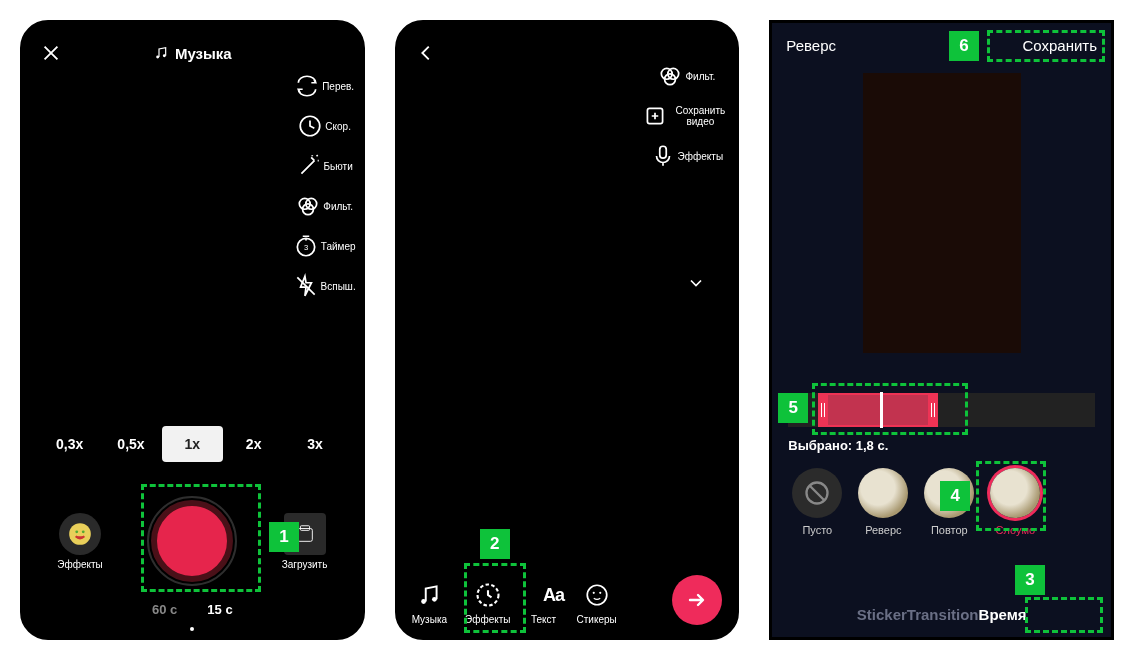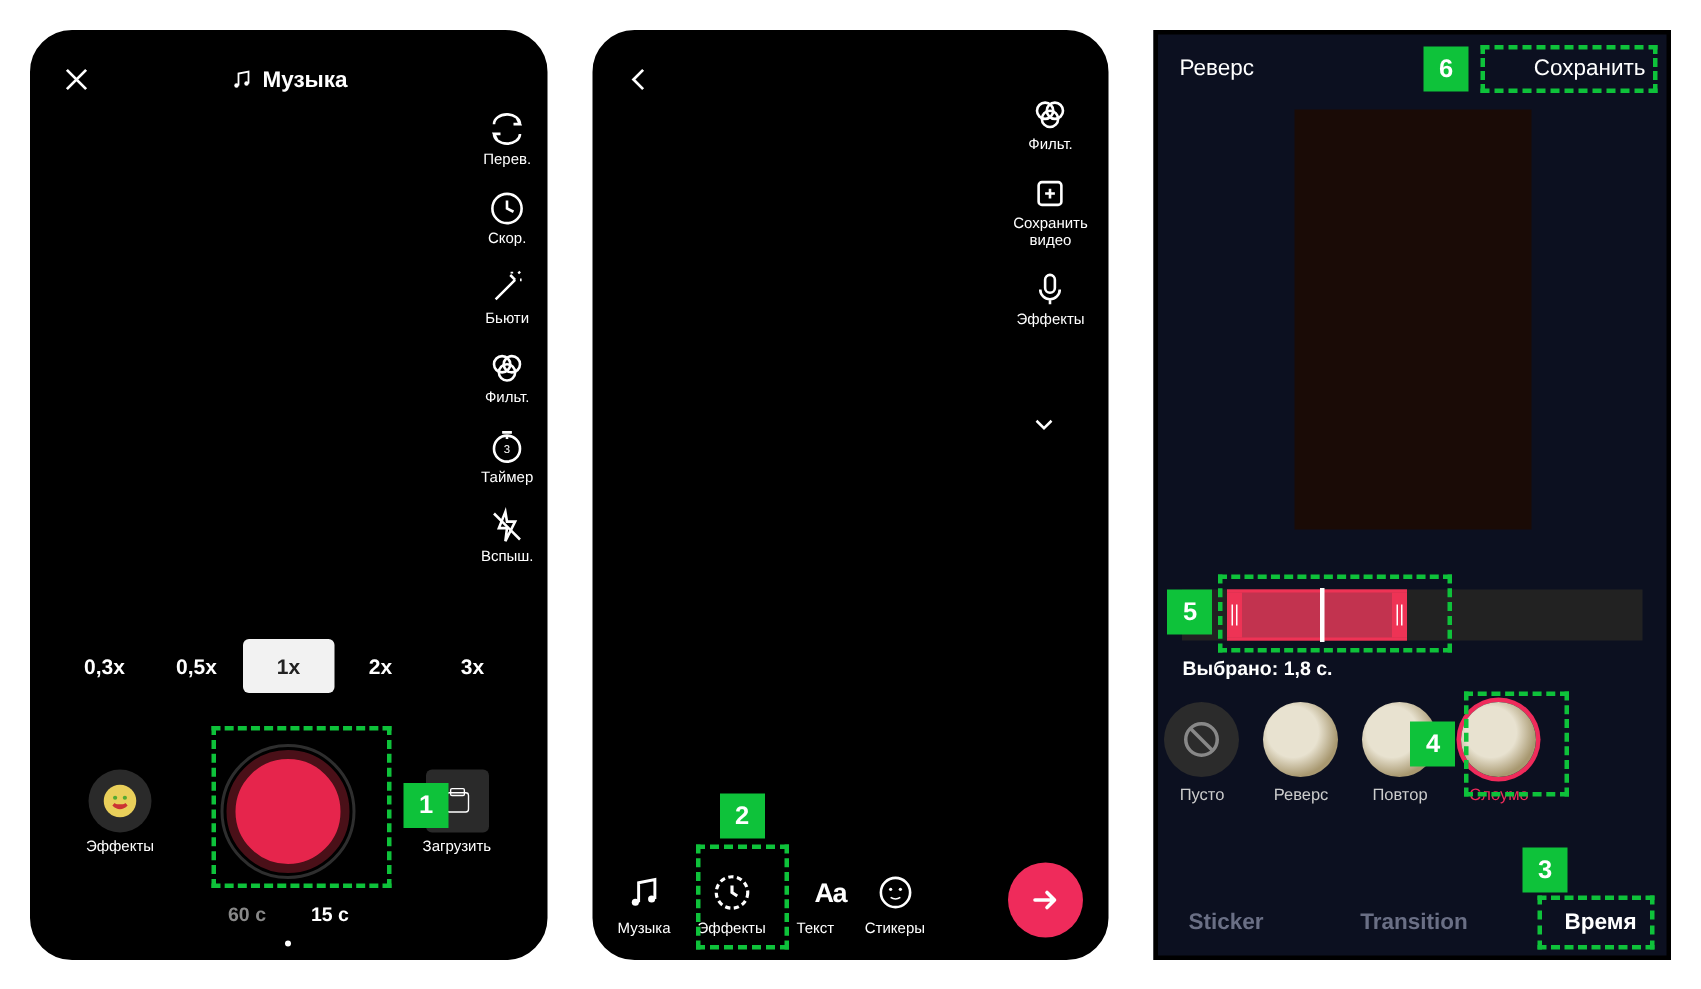--- a/index.html
+++ b/index.html
@@ -28,21 +28,21 @@
     display: flex; align-items: center; padding: 0 14px;
     color: #fff;
   }
   .close-x, .back-chev { width: 28px; height: 28px; display:flex; align-items:center; justify-content:center; cursor:pointer; }
   .close-x svg, .back-chev svg { stroke:#fff; stroke-width:2; fill:none; }
   .music-title { flex:1; text-align:center; font-weight:600; font-size:15px; display:flex; gap:6px; justify-content:center; align-items:center;}
   .music-note { width:16px; height:16px; }
 
   
   .side-tools { position:absolute; top:50px; right:6px; display:flex; flex-direction:column; gap:14px; align-items:center; }
-  .side-tool { color:#fff; text-align:center; display:flex; flex-direction:column; align-items:center; gap:2px; }
+  .side-tool { color:#fff; text-align:center; display:flex; flex-direction:row; align-items:center; gap:2px; }
   .side-tool .lbl { font-size:10px; font-weight:500; line-height:1.1; max-width:60px; }
   .side-tool .ic { width:26px; height:26px; display:flex; align-items:center; justify-content:center; }
   .side-tool svg { stroke:#fff; fill:none; stroke-width:1.6; }
 
   .chev-down { position:absolute; right:30px; top:250px; color:#fff; }
 
   
   .speed-bar { position:absolute; bottom:175px; left:16px; right:16px; height:36px;
     background: rgba(0,0,0,0.35); border-radius:4px; display:flex; align-items:stretch; }
   .speed-opt { flex:1; display:flex; align-items:center; justify-content:center; color:#fff; font-size:14px; font-weight:700; }
@@ -75,29 +75,29 @@
   .timeline { position:absolute; top:370px; left:16px; right:16px; height:34px; background:#222; }
   .tl-sel { position:absolute; top:0; bottom:0; left:30px; width:120px; background:#c2334f; border-top:2px solid #e35; border-bottom:2px solid #e35; }
   .tl-handle { position:absolute; top:0; bottom:0; width:10px; background:#e35; }
   .tl-handle.left{ left:0;} .tl-handle.right{right:0;}
   .tl-handle::before{content:'';position:absolute;left:3px;top:8px;bottom:8px;width:1px;background:#fff;}
   .tl-handle::after{content:'';position:absolute;right:3px;top:8px;bottom:8px;width:1px;background:#fff;}
   .playhead { position:absolute; top:-3px; bottom:-3px; width:3px; background:#fff; left:62px;}
 
   .sel-label { position:absolute; top:415px; left:16px; color:#fff; font-size:13px; font-weight:700; }
 
-  .fx-row { position:absolute; top:445px; left:0; right:0; display:flex; padding:0 4px; gap:16px; }
+  .fx-row { position:absolute; top:445px; left:0; right:0; display:flex; padding:0 20px; gap:16px; }
   .fx-item { display:flex; flex-direction:column; align-items:center; gap:6px; }
   .fx-item .circ { width:50px; height:50px; border-radius:50%; background:#2b2b2b; display:flex; align-items:center; justify-content:center; overflow:hidden; position:relative;}
   .fx-item .circ.thumb { background: radial-gradient(circle at 40% 40%, #e8e2d0 40%, #a89870 70%); }
   .fx-item .circ.sel { box-shadow: 0 0 0 3px #ef2b5b; }
   .fx-item .lbl { font-size:11px; color:#ccc; font-weight:500; }
   .fx-item .lbl.sel { color:#ef2b5b; }
 
-  .bot-tabs { position:absolute; bottom:14px; left:0; right:0; display:flex; justify-content:space-between; padding:0 20px; color:#6a6f85; font-size:15px; font-weight:600;}
+  .bot-tabs { position:absolute; bottom:14px; left:0; right:0; display:flex; justify-content:center; padding:0 20px; color:#6a6f85; font-size:15px; font-weight:600;}
   .bot-tabs .sel { color:#fff; }
 
   
   .annot { position:absolute; border:3px dashed #0ec23a; pointer-events:none; }
   .annot-badge { width:30px; height:30px; background:#0ec23a; color:#fff; font-weight:800; font-size:17px; display:flex; align-items:center; justify-content:center; position:absolute; }
 </style>
 </head>
 <body>
 
 <div class="phone dark-brown">

